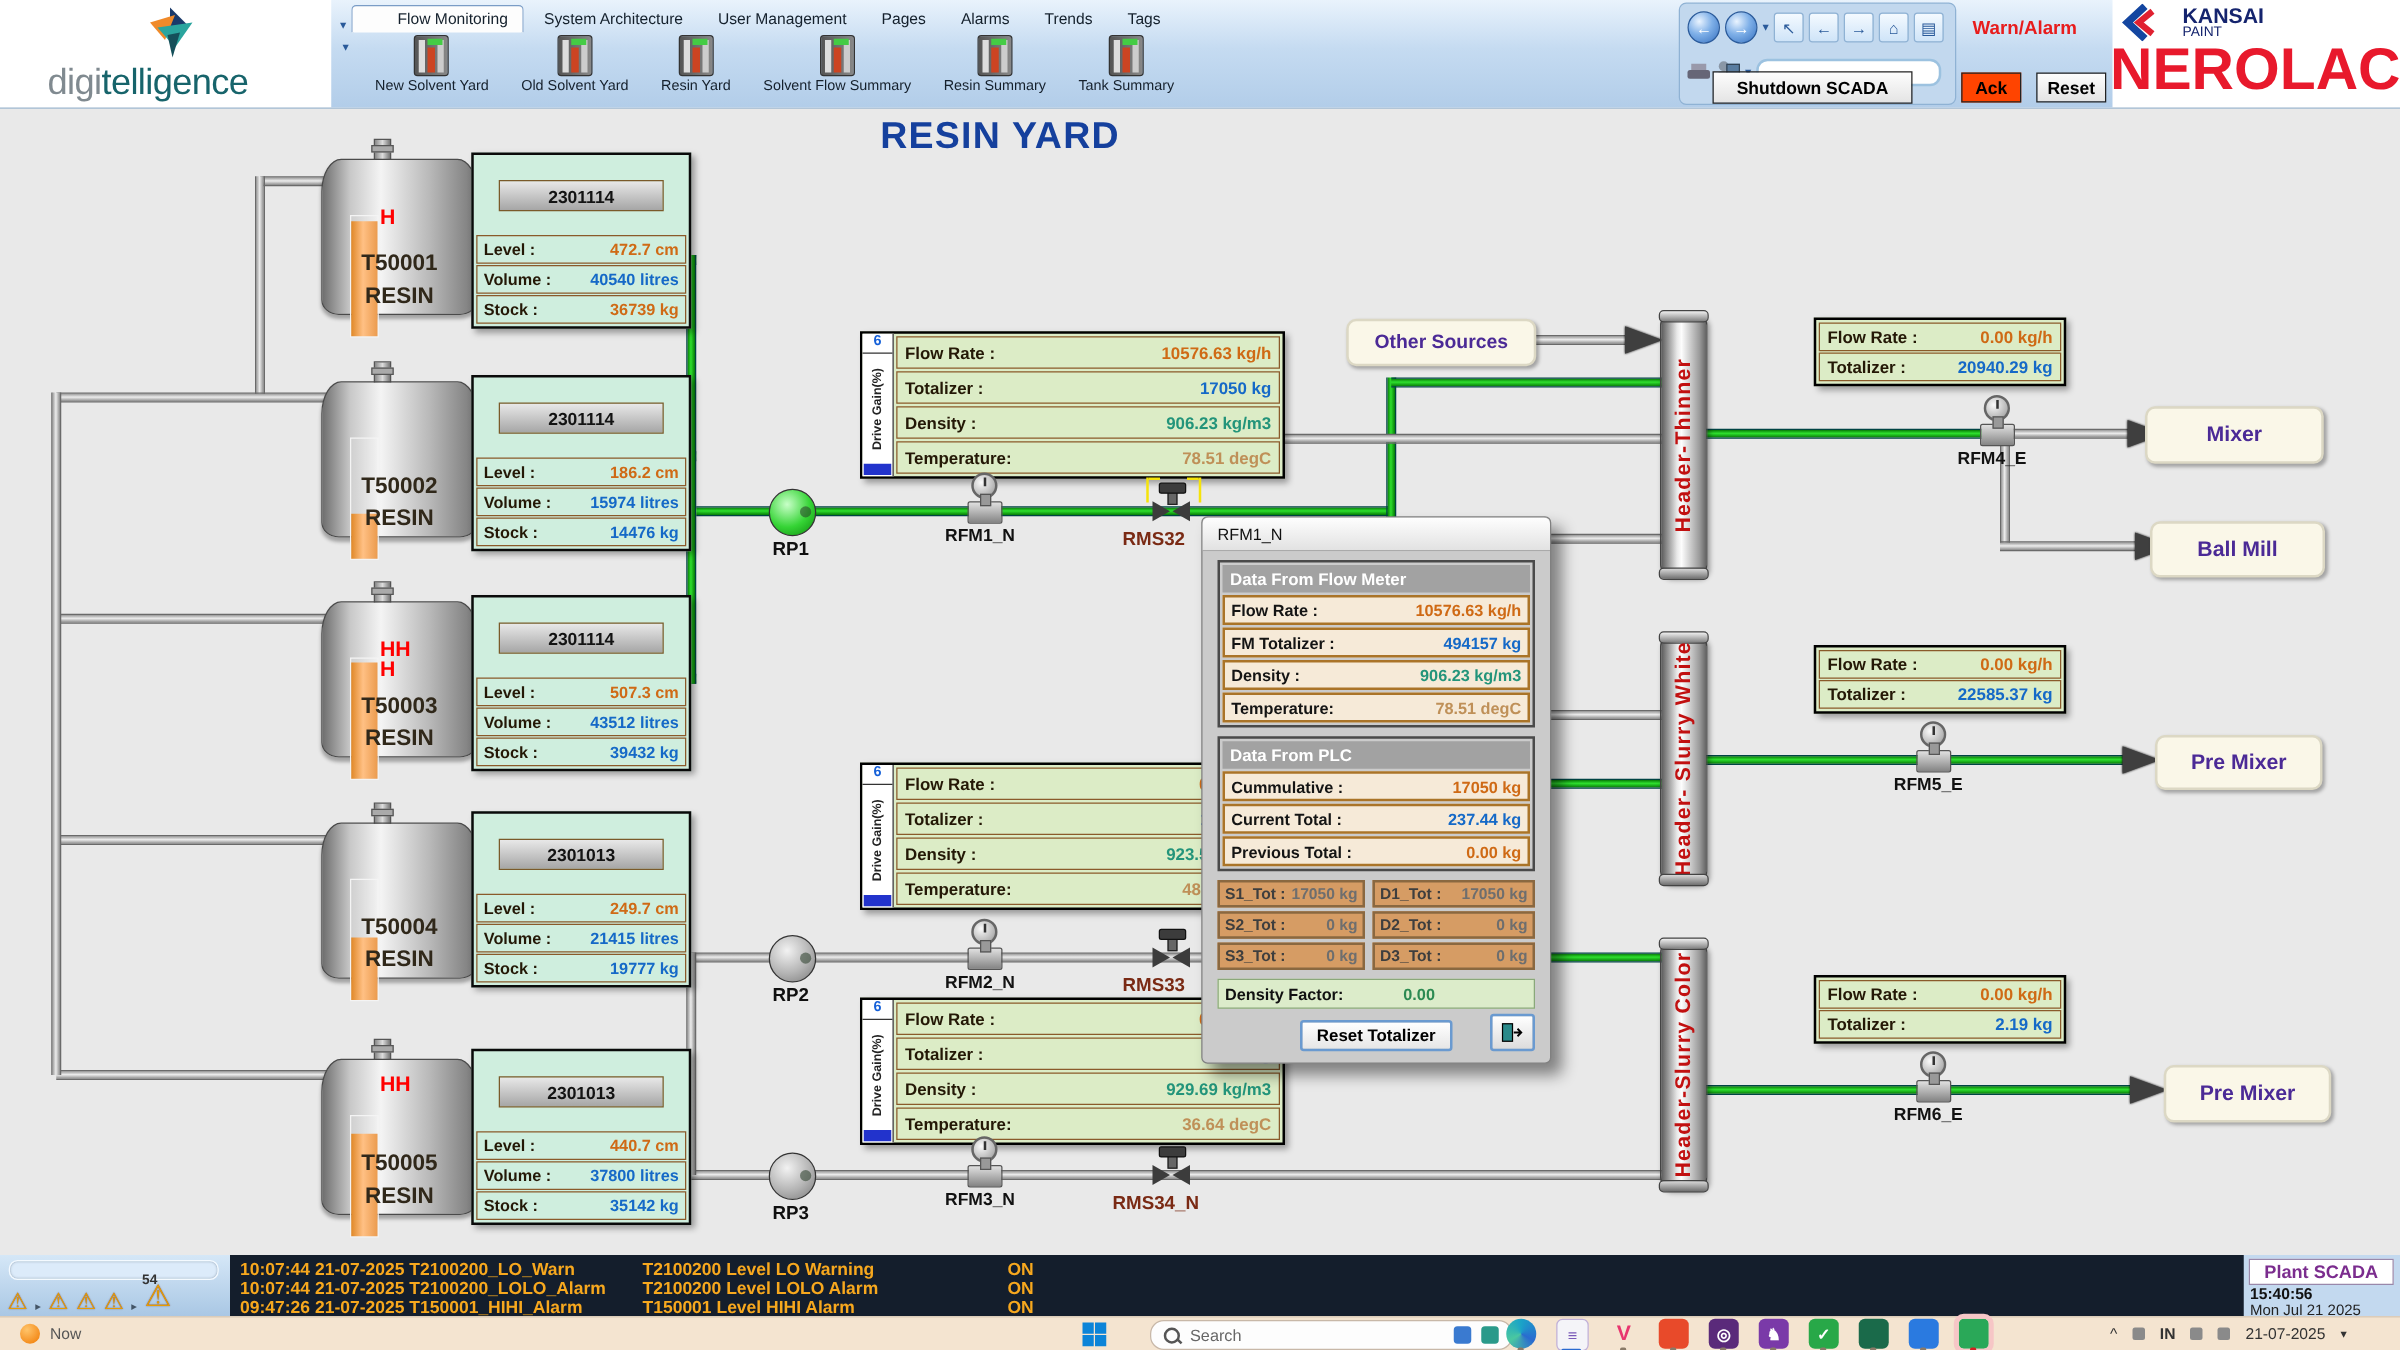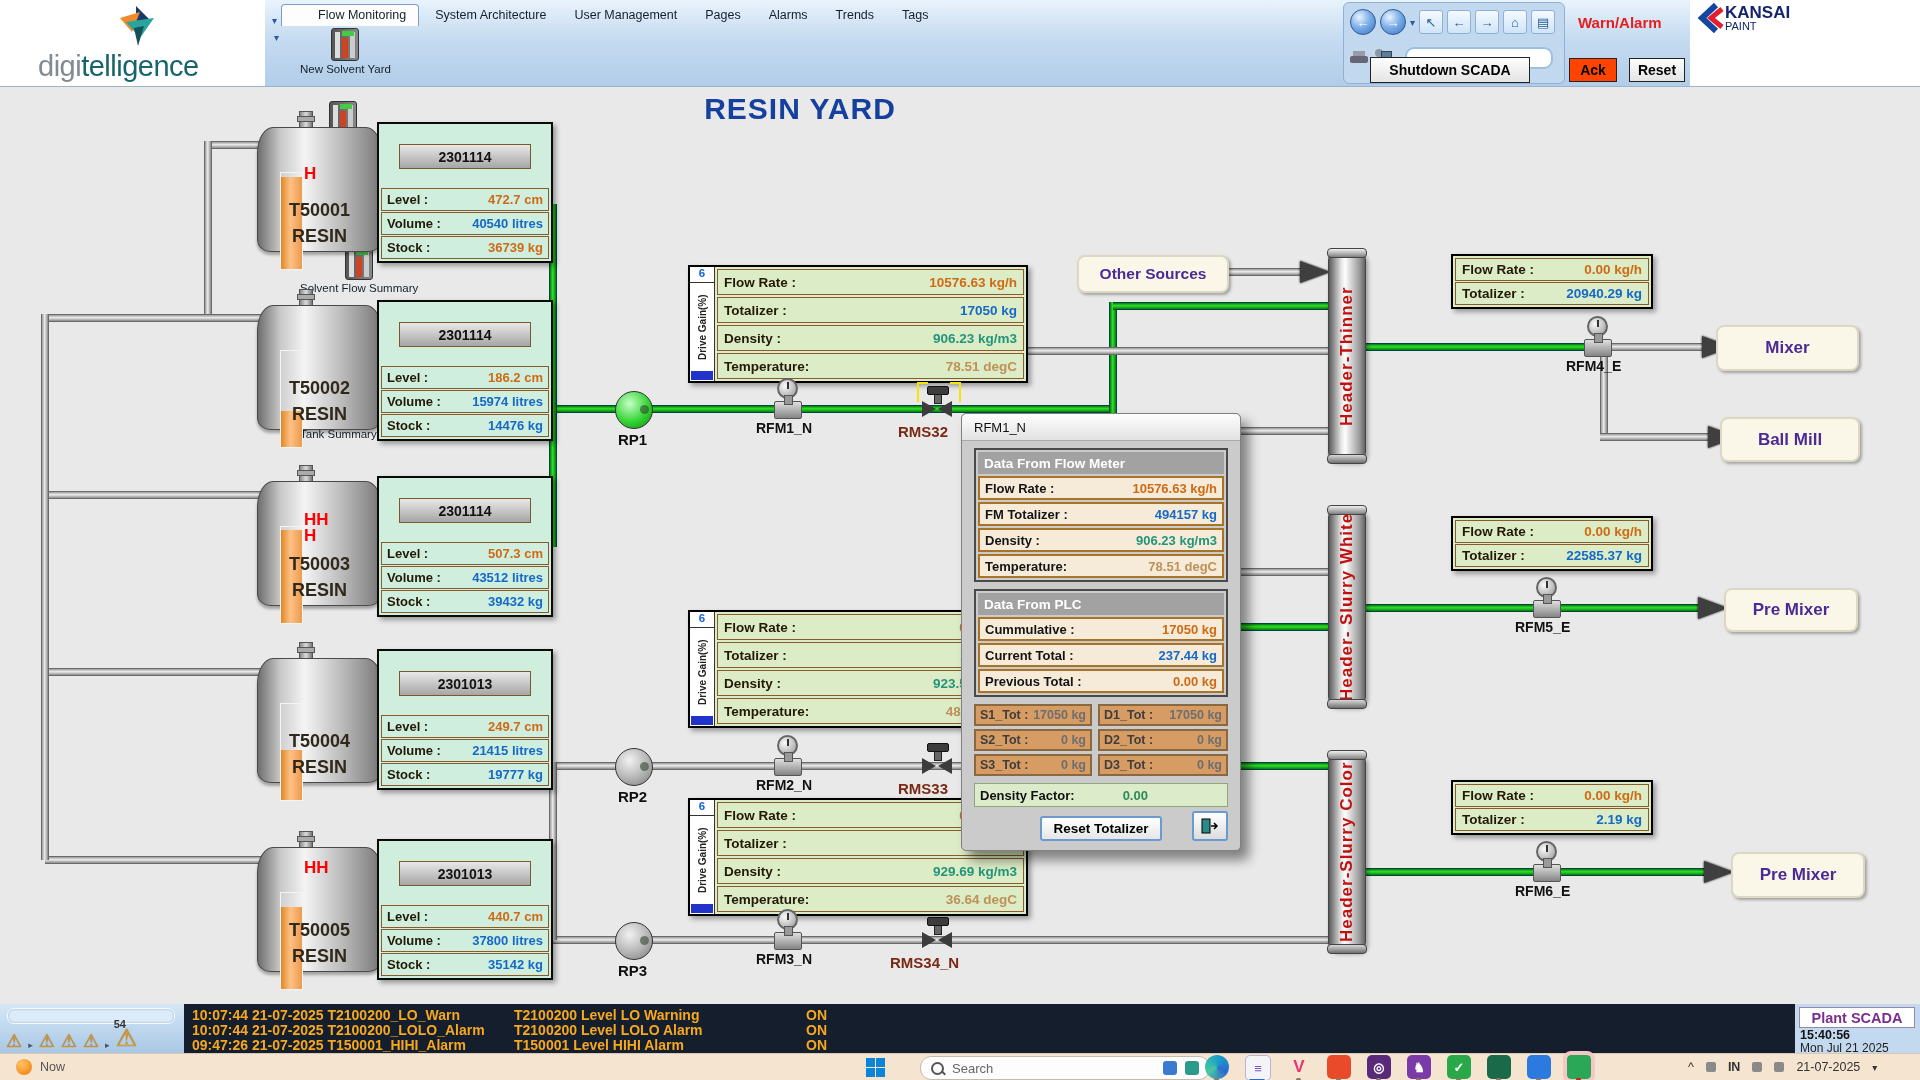--- a/index.html
+++ b/index.html
@@ -7,21 +7,21 @@
   .abs{position:absolute;}
   #screen{position:relative;width:1920px;height:1080px;}
 
   
   #topbar{position:absolute;left:0;top:0;width:1920px;height:86px;background:#fff;border-bottom:1px solid #9ab4cc;}
   #ribbon{position:absolute;left:265px;top:0;width:1425px;height:86px;background:linear-gradient(180deg,#e9f3fc,#c5dbf1 45%,#b2cde9);}
   #tabrow{position:absolute;left:272px;top:2px;height:24px;display:flex;align-items:flex-end;gap:4px;}
   .tab{padding:3px 12px 4px;font-size:12.5px;color:#14202c;border-radius:4px 4px 0 0;cursor:default;}
   .tab.active{background:#fdfdfd;border:1px solid #7a9cc6;border-bottom:none;padding-left:36px;}
   .caret{color:#2a5a9a;font-size:10px;}
-  #toolrow{position:absolute;left:300px;top:26px;height:58px;display:flex;gap:26px;align-items:flex-start;padding-top:2px;flex-direction:column;}
+  #toolrow{position:absolute;left:300px;top:26px;height:58px;display:flex;gap:26px;align-items:flex-start;padding-top:2px;}
   .ybtn{display:flex;flex-direction:column;align-items:center;gap:2px;font-size:11.5px;color:#15202c;}
   .yicon{width:26px;height:31px;background:linear-gradient(90deg,#555,#888);border:1px solid #333;border-radius:3px;position:relative;}
   .yicon i{position:absolute;display:block;}
   .yicon .c1{left:3px;top:3px;bottom:2px;width:5px;background:#ddd;}
   .yicon .c2{right:3px;top:3px;bottom:2px;width:5px;background:#ccc;}
   .yicon .c3{left:10px;top:9px;bottom:2px;width:6px;background:#c42;}
   .yicon .c4{left:10px;top:2px;width:12px;height:5px;background:#4c4;}
 
   #navclu{position:absolute;left:1343px;top:2px;width:220px;height:80px;background:#c2d8ee;border:1px solid #8fb2d4;border-radius:6px;}
   .nrow{position:absolute;left:6px;display:flex;align-items:center;gap:4px;}
@@ -36,21 +36,21 @@
   .person .h{position:absolute;left:3px;top:0;width:8px;height:8px;border-radius:50%;background:#8a97a6;}
   .person .b{position:absolute;left:0;top:8px;width:14px;height:8px;border-radius:6px 6px 0 0;background:#8a97a6;}
   .person .m{position:absolute;right:0;top:2px;width:9px;height:8px;background:#5a7da0;border:1px solid #345;}
 
   #warnalarm{position:absolute;left:1578px;top:14px;font-weight:bold;font-size:15px;color:#e81c1c;}
   .tbtn{position:absolute;display:flex;align-items:center;justify-content:center;font-weight:bold;font-size:14px;color:#000;border:1px solid #222;background:linear-gradient(180deg,#fdfdfd,#e4e4e4);}
   #ackbtn{left:1569px;top:58px;width:46px;height:22px;background:#ff4400;}
   #resetbtn{left:1629px;top:58px;width:54px;height:22px;}
   #shutbtn{left:1370px;top:57px;width:158px;height:24px;}
 
-  #kansai{position:absolute;left:1694px;top:3px;display:flex;gap:1px;align-items:center;}
+  #kansai{position:absolute;left:1694px;top:3px;display:flex;gap:22px;align-items:center;}
   .kan-t1{font-weight:bold;font-size:17px;color:#15246e;line-height:1;}
   .kan-t2{font-size:11px;color:#15246e;line-height:1;}
   #nerolac{position:absolute;left:1688px;top:31px;font-weight:bold;font-size:47px;color:#e8192c;letter-spacing:0px;line-height:1;}
 
   #dlogo{position:absolute;left:24px;top:2px;width:220px;height:82px;}
   #dlogo .txt{position:absolute;left:14px;top:48px;font-size:29px;font-weight:500;letter-spacing:-0.5px;}
   .dgray{color:#808a90;} .dteal{color:#17646b;}
 
   
   #main{position:absolute;left:0;top:87px;width:1920px;height:917px;}
@@ -290,20 +290,21 @@
     <div id="kansai">
       <svg width="30" height="30">
         <polyline points="22,2 8,15 22,28" stroke="#1446a0" stroke-width="6" fill="none"></polyline>
         <polyline points="28,6 17,15 28,24" stroke="#e02030" stroke-width="5" fill="none"></polyline>
       </svg>
       <div>
           <div class="kan-t1">KANSAI</div>
           <div class="kan-t2">PAINT</div>
         </div>
     </div>
+    <div id="nerolac">NEROLAC</div>
   </div>
 
   <div id="main">
     <div id="ptitle">RESIN YARD</div>
 
     <div class="ph" style="left:208px;top:54px;width:56px;"></div>
     <div class="pv" style="left:204px;top:54px;height:177px;"></div>
     <div class="ph" style="left:45px;top:227px;width:262px;"></div>
     <div class="ph" style="left:45px;top:404px;width:262px;"></div>
     <div class="ph" style="left:45px;top:581px;width:262px;"></div>

